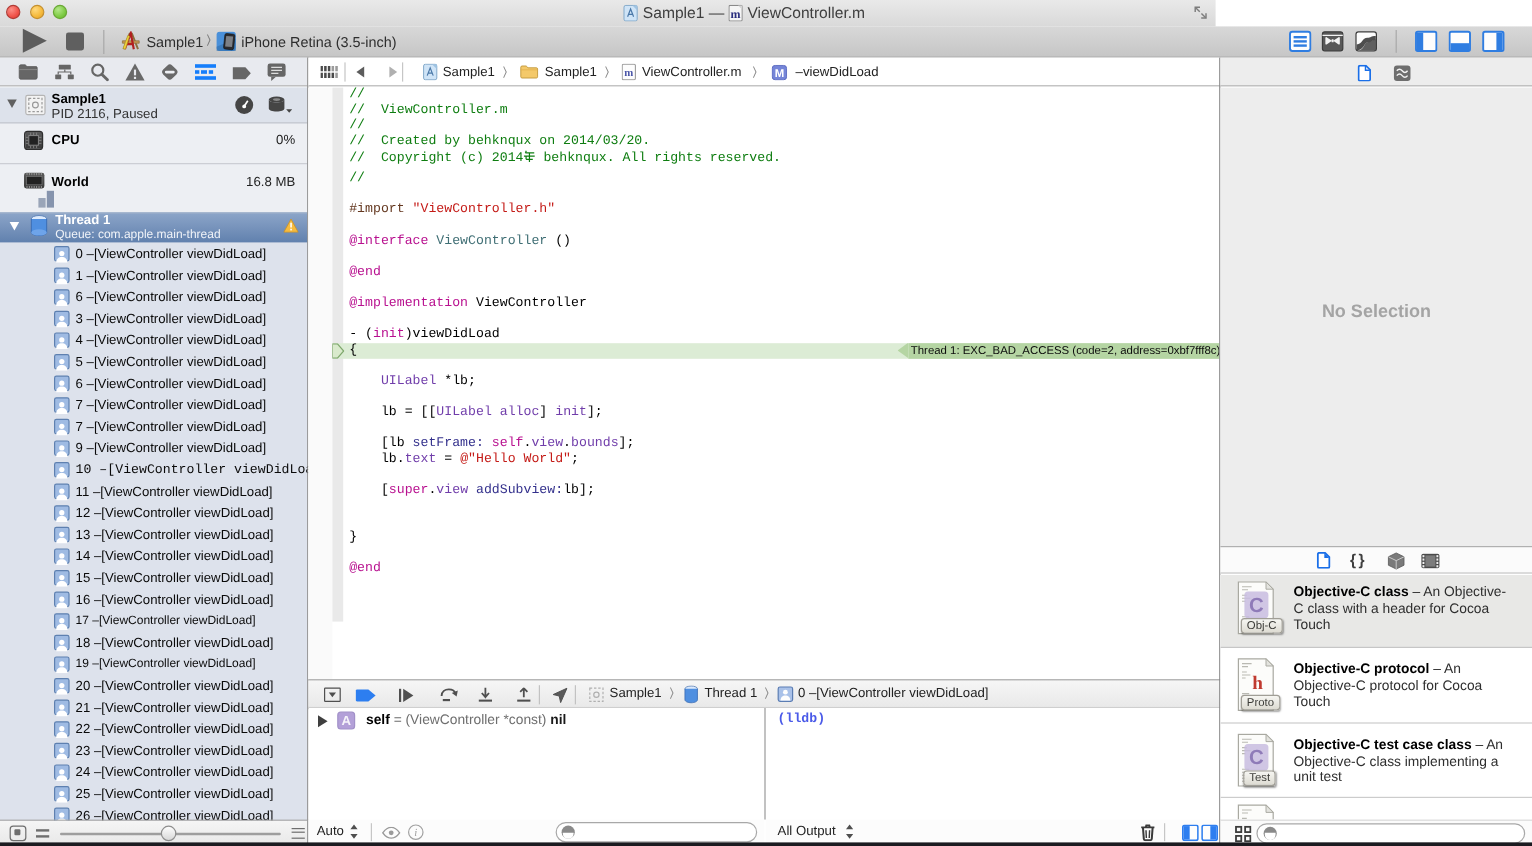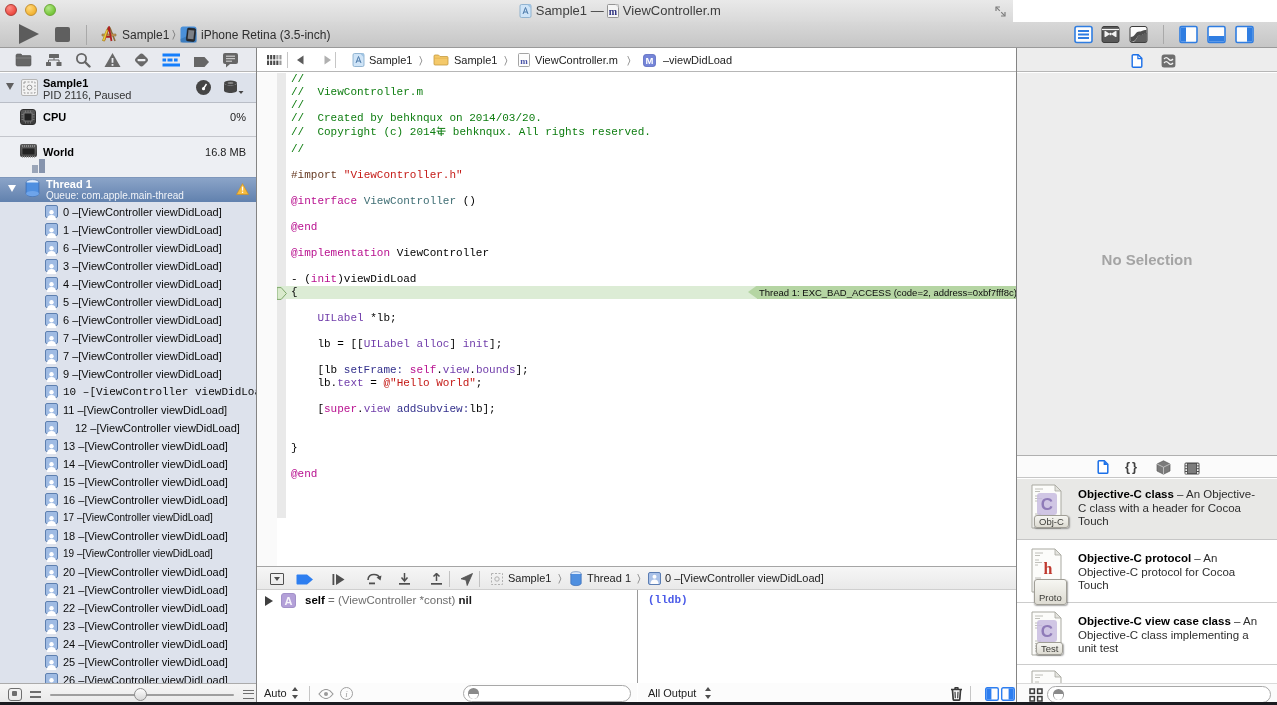--- a/index.html
+++ b/index.html
@@ -288,21 +288,21 @@
     <div class="abs" style="left:63px;top:312.5px;font-size:11px;color:#0a0a0a;white-space:nowrap;font-family:Liberation Mono, monospace;">10 –[ViewController viewDidLoad]</div>
     <div class="abs" style="left:45px;top:329.5px;width:13px;height:13px;background:#9fbbe3;border:1px solid #5e80b0;border-radius:2px;"><svg width="11" height="11" viewBox="0 0 11 11">
         <circle cx="5.5" cy="3.3" r="2.2" fill="#ffffff"></circle>
         <path d="M0.8 11 C0.8 7.6 2.8 6.1 5.5 6.1 C8.2 6.1 10.2 7.6 10.2 11 Z" fill="#ffffff"></path>
       </svg></div>
     <div class="abs" style="left:63px;top:330.5px;font-size:11px;color:#0a0a0a;white-space:nowrap;">11 –[ViewController viewDidLoad]</div>
     <div class="abs" style="left:45px;top:347.5px;width:13px;height:13px;background:#9fbbe3;border:1px solid #5e80b0;border-radius:2px;"><svg width="11" height="11" viewBox="0 0 11 11">
         <circle cx="5.5" cy="3.3" r="2.2" fill="#ffffff"></circle>
         <path d="M0.8 11 C0.8 7.6 2.8 6.1 5.5 6.1 C8.2 6.1 10.2 7.6 10.2 11 Z" fill="#ffffff"></path>
       </svg></div>
-    <div class="abs" style="left:63px;top:348.5px;font-size:11px;color:#0a0a0a;white-space:nowrap;margin-left:12px;">12 –[ViewController viewDidLoad]</div>
+    <div class="abs" style="left:63px;top:348.5px;font-size:11px;color:#0a0a0a;white-space:nowrap;">12 –[ViewController viewDidLoad]</div>
     <div class="abs" style="left:45px;top:365.5px;width:13px;height:13px;background:#9fbbe3;border:1px solid #5e80b0;border-radius:2px;"><svg width="11" height="11" viewBox="0 0 11 11">
         <circle cx="5.5" cy="3.3" r="2.2" fill="#ffffff"></circle>
         <path d="M0.8 11 C0.8 7.6 2.8 6.1 5.5 6.1 C8.2 6.1 10.2 7.6 10.2 11 Z" fill="#ffffff"></path>
       </svg></div>
     <div class="abs" style="left:63px;top:366.5px;font-size:11px;color:#0a0a0a;white-space:nowrap;">13 –[ViewController viewDidLoad]</div>
     <div class="abs" style="left:45px;top:383.5px;width:13px;height:13px;background:#9fbbe3;border:1px solid #5e80b0;border-radius:2px;"><svg width="11" height="11" viewBox="0 0 11 11">
         <circle cx="5.5" cy="3.3" r="2.2" fill="#ffffff"></circle>
         <path d="M0.8 11 C0.8 7.6 2.8 6.1 5.5 6.1 C8.2 6.1 10.2 7.6 10.2 11 Z" fill="#ffffff"></path>
       </svg></div>
     <div class="abs" style="left:63px;top:384.5px;font-size:11px;color:#0a0a0a;white-space:nowrap;">14 –[ViewController viewDidLoad]</div>
@@ -633,40 +633,40 @@
       <svg width="42" height="50" viewBox="0 0 42 50">
         <g>
           <path d="M5 1 L28 1 L34 7 L34 44 L5 44 Z" fill="#fcfcfa" stroke="#a9a9a1" stroke-width="1"></path>
         <path d="M28 1 L28 7 L34 7 Z" fill="#e3e3de" stroke="#a9a9a1" stroke-width="0.8"></path>
         <g stroke="#b9b9b2" stroke-width="0.9">
             <path d="M8 5 L16 5 M8 7.5 L13 7.5 M8 12 L12 12 M8 14.5 L15 14.5 M8 17 L11 17 M8 30 L14 30 M8 32.5 L12 32.5 M8 35 L15 35 M8 37.5 L11 37.5 M8 40 L13 40"></path>
           </g>
         <text x="21" y="26" text-anchor="middle" font-size="16" font-weight="bold" fill="#c03a30" font-family="Liberation Serif">h</text>
         </g>
       </svg>
-      <div class="abs" style="left:7px;top:31px;padding:12px 4px;height:13px;background:linear-gradient(#f6f6f2,#dddbd2);border:1px solid #a09e96;border-radius:3px;font-size:9.5px;color:#3c3c38;line-height:12px;box-shadow:0.5px 1px 1.5px rgba(0,0,0,0.35);">Proto</div>
+      <div class="abs" style="left:7px;top:31px;padding:0 4px;height:13px;background:linear-gradient(#f6f6f2,#dddbd2);border:1px solid #a09e96;border-radius:3px;font-size:9.5px;color:#3c3c38;line-height:12px;box-shadow:0.5px 1px 1.5px rgba(0,0,0,0.35);">Proto</div>
     </div>
     <div class="abs lib-text" style="left:61px;top:73px;"><b>Objective-C protocol</b> <span>– An<br>Objective-C protocol for Cocoa<br>Touch</span></div>
     <div class="abs" style="left:10px;top:132px;width:42px;height:50px;">
       <svg width="42" height="50" viewBox="0 0 42 50">
         <g>
           <path d="M5 1 L28 1 L34 7 L34 44 L5 44 Z" fill="#fcfcfa" stroke="#a9a9a1" stroke-width="1"></path>
         <path d="M28 1 L28 7 L34 7 Z" fill="#e3e3de" stroke="#a9a9a1" stroke-width="0.8"></path>
         <g stroke="#b9b9b2" stroke-width="0.9">
             <path d="M8 5 L16 5 M8 7.5 L13 7.5 M8 12 L12 12 M8 14.5 L15 14.5 M8 17 L11 17 M8 30 L14 30 M8 32.5 L12 32.5 M8 35 L15 35 M8 37.5 L11 37.5 M8 40 L13 40"></path>
           </g>
         <g transform="translate(10,9)">
             <rect x="0" y="0" width="20" height="22" rx="3" fill="#c8bcdf" opacity="0.85"></rect>
             <text x="10" y="17" text-anchor="middle" font-size="17" font-weight="bold" fill="#8f7bb8" font-family="Liberation Sans">C</text>
           </g>
         </g>
       </svg>
       <div class="abs" style="left:9px;top:31px;padding:0 4px;height:13px;background:linear-gradient(#f6f6f2,#dddbd2);border:1px solid #a09e96;border-radius:3px;font-size:9.5px;color:#3c3c38;line-height:12px;box-shadow:0.5px 1px 1.5px rgba(0,0,0,0.35);">Test</div>
     </div>
-    <div class="abs lib-text" style="left:61px;top:136px;"><b>Objective-C view case class</b> <span>– An<br>Objective-C class implementing a<br>unit test</span></div>
+    <div class="abs lib-text" style="left:61px;top:136px;"><b>Objective-C test case class</b> <span>– An<br>Objective-C class implementing a<br>unit test</span></div>
     <div class="abs" style="left:10px;top:191px;width:42px;height:50px;">
       <svg width="42" height="50" viewBox="0 0 42 50">
         <g>
           <path d="M5 1 L28 1 L34 7 L34 44 L5 44 Z" fill="#fcfcfa" stroke="#a9a9a1" stroke-width="1"></path>
         <path d="M28 1 L28 7 L34 7 Z" fill="#e3e3de" stroke="#a9a9a1" stroke-width="0.8"></path>
         <g stroke="#b9b9b2" stroke-width="0.9">
             <path d="M8 5 L16 5 M8 7.5 L13 7.5 M8 12 L12 12 M8 14.5 L15 14.5 M8 17 L11 17 M8 30 L14 30 M8 32.5 L12 32.5 M8 35 L15 35 M8 37.5 L11 37.5 M8 40 L13 40"></path>
           </g>
 
         </g>

